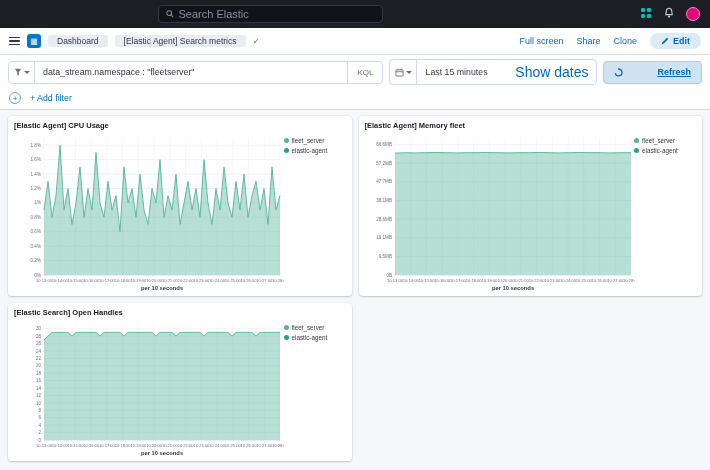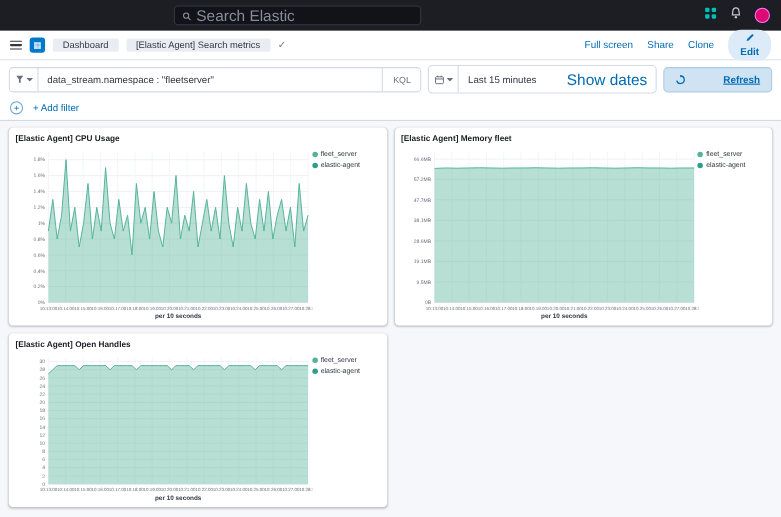--- a/index.html
+++ b/index.html
@@ -5,36 +5,36 @@
   * { margin:0; padding:0; box-sizing:border-box; }
   html,body { width:710px; height:470px; overflow:hidden; background:#fff;
     font-family:"Liberation Sans", sans-serif; color:#343741; }
 
   
   .top-bar { height:28px; background:#1d1e24; display:flex; align-items:center; padding:0 10px; }
   .brand { display:flex; align-items:center; gap:6px; width:170px; }
   .brand-text { color:#fff; font-size:11.5px; font-weight:bold; letter-spacing:.2px; }
   .top-center { flex:1; display:flex; justify-content:center; }
   .search-box { width:225px; height:18px; background:#121318; border:1px solid #343741; border-radius:4px;
-    display:flex; align-items:center; gap:5px; padding:0 7px; color:#878d9a; font-size:14px; }
+    display:flex; align-items:center; gap:5px; padding:0 7px; color:#878d9a; font-size:11px; }
   .top-right { width:170px; display:flex; justify-content:flex-end; align-items:center; gap:11px; }
   .avatar { width:14px; height:14px; border-radius:50%; background:#dd0a73; border:1px solid #f7f; }
 
   
   .nav-bar { height:27px; background:#fff; border-bottom:1px solid #d3dae6; display:flex; align-items:center; padding:0 9px; gap:7px; }
   .hamburger { display:flex; flex-direction:column; gap:2px; cursor:pointer; }
   .hamburger i { display:block; width:11px; height:1.6px; background:#343741; border-radius:1px; }
   .app-icon { width:14px; height:14px; border-radius:3px; background:#0079cc; color:#fff; font-size:8px;
     display:flex; align-items:center; justify-content:center; }
   .crumb { background:#e9edf3; color:#343741; font-size:8.5px; padding:1px 9px; border-radius:2px; white-space:nowrap; }
   .crumb-check { color:#69707d; font-size:9px; }
   .nav-actions { margin-left:auto; display:flex; align-items:center; gap:13px; }
   .nav-link { color:#006bb4; font-size:9px; font-weight:500; cursor:pointer; white-space:nowrap; }
   .edit-btn { background:#dcebf7; border-radius:12px; padding:3px 11px; display:flex; align-items:center; gap:4px;
-    color:#006bb4; font-size:9px; font-weight:600; cursor:pointer;flex-direction:column; }
+    color:#006bb4; font-size:9px; font-weight:600; cursor:pointer; }
 
   
   .query-row { display:flex; gap:6px; padding:4px 8px; background:#fff; align-items:center; }
   .query-input { flex:1; height:23px; border:1px solid #d3dae6; border-radius:4px; display:flex; align-items:center; background:#fff; }
   .sq-btn { width:26px; align-self:stretch; border-right:1px solid #d3dae6; display:flex; align-items:center; justify-content:center; gap:2px; cursor:pointer; }
   .query-text { padding:0 8px; font-size:8.8px; color:#343741; white-space:nowrap; overflow:hidden; }
   .kql { margin-left:auto; padding:0 9px; font-size:8px; color:#69707d; border-left:1px solid #d3dae6; align-self:stretch; display:flex; align-items:center; }
   .datepicker { width:208px; height:26px; border:1px solid #d3dae6; border-radius:4px; display:flex; align-items:center; background:#fff; }
   .cal-btn { width:27px; align-self:stretch; border-right:1px solid #d3dae6; display:flex; align-items:center; justify-content:center; gap:2px; cursor:pointer; }
   .time-text { padding:0 8px; font-size:8.8px; color:#343741; flex:1; white-space:nowrap; }
@@ -298,21 +298,21 @@
           </div>
           <div class="legend-item">
             <span class="legend-dot" style="background: rgb(46, 157, 140);"></span>
             <span>elastic-agent</span>
           </div>
         </div>
     </div>
   </section>
 
   <section class="panel" style="grid-column:1">
-    <div class="panel-title">[Elastic Agent] Open Handles</div>
+    <div class="panel-title">[Elastic Search] Open Handles</div>
     <div class="panel-body">
       <div class="chart"><svg width="270" height="139" viewBox="0 0 270 139">
             <line x1="30" x2="266" y1="9.709677419354833" y2="9.709677419354833" stroke="#e9edf3" stroke-width="0.7"></line>
             <text x="27" y="11.309677419354832" text-anchor="end" font-size="4.6" fill="#69707d">30</text>
             <line x1="30" x2="266" y1="17.129032258064512" y2="17.129032258064512" stroke="#e9edf3" stroke-width="0.7"></line>
             <text x="27" y="18.729032258064514" text-anchor="end" font-size="4.6" fill="#69707d">28</text>
             <line x1="30" x2="266" y1="24.548387096774192" y2="24.548387096774192" stroke="#e9edf3" stroke-width="0.7"></line>
             <text x="27" y="26.148387096774194" text-anchor="end" font-size="4.6" fill="#69707d">26</text>
             <line x1="30" x2="266" y1="31.967741935483872" y2="31.967741935483872" stroke="#e9edf3" stroke-width="0.7"></line>
             <text x="27" y="33.56774193548387" text-anchor="end" font-size="4.6" fill="#69707d">24</text>

